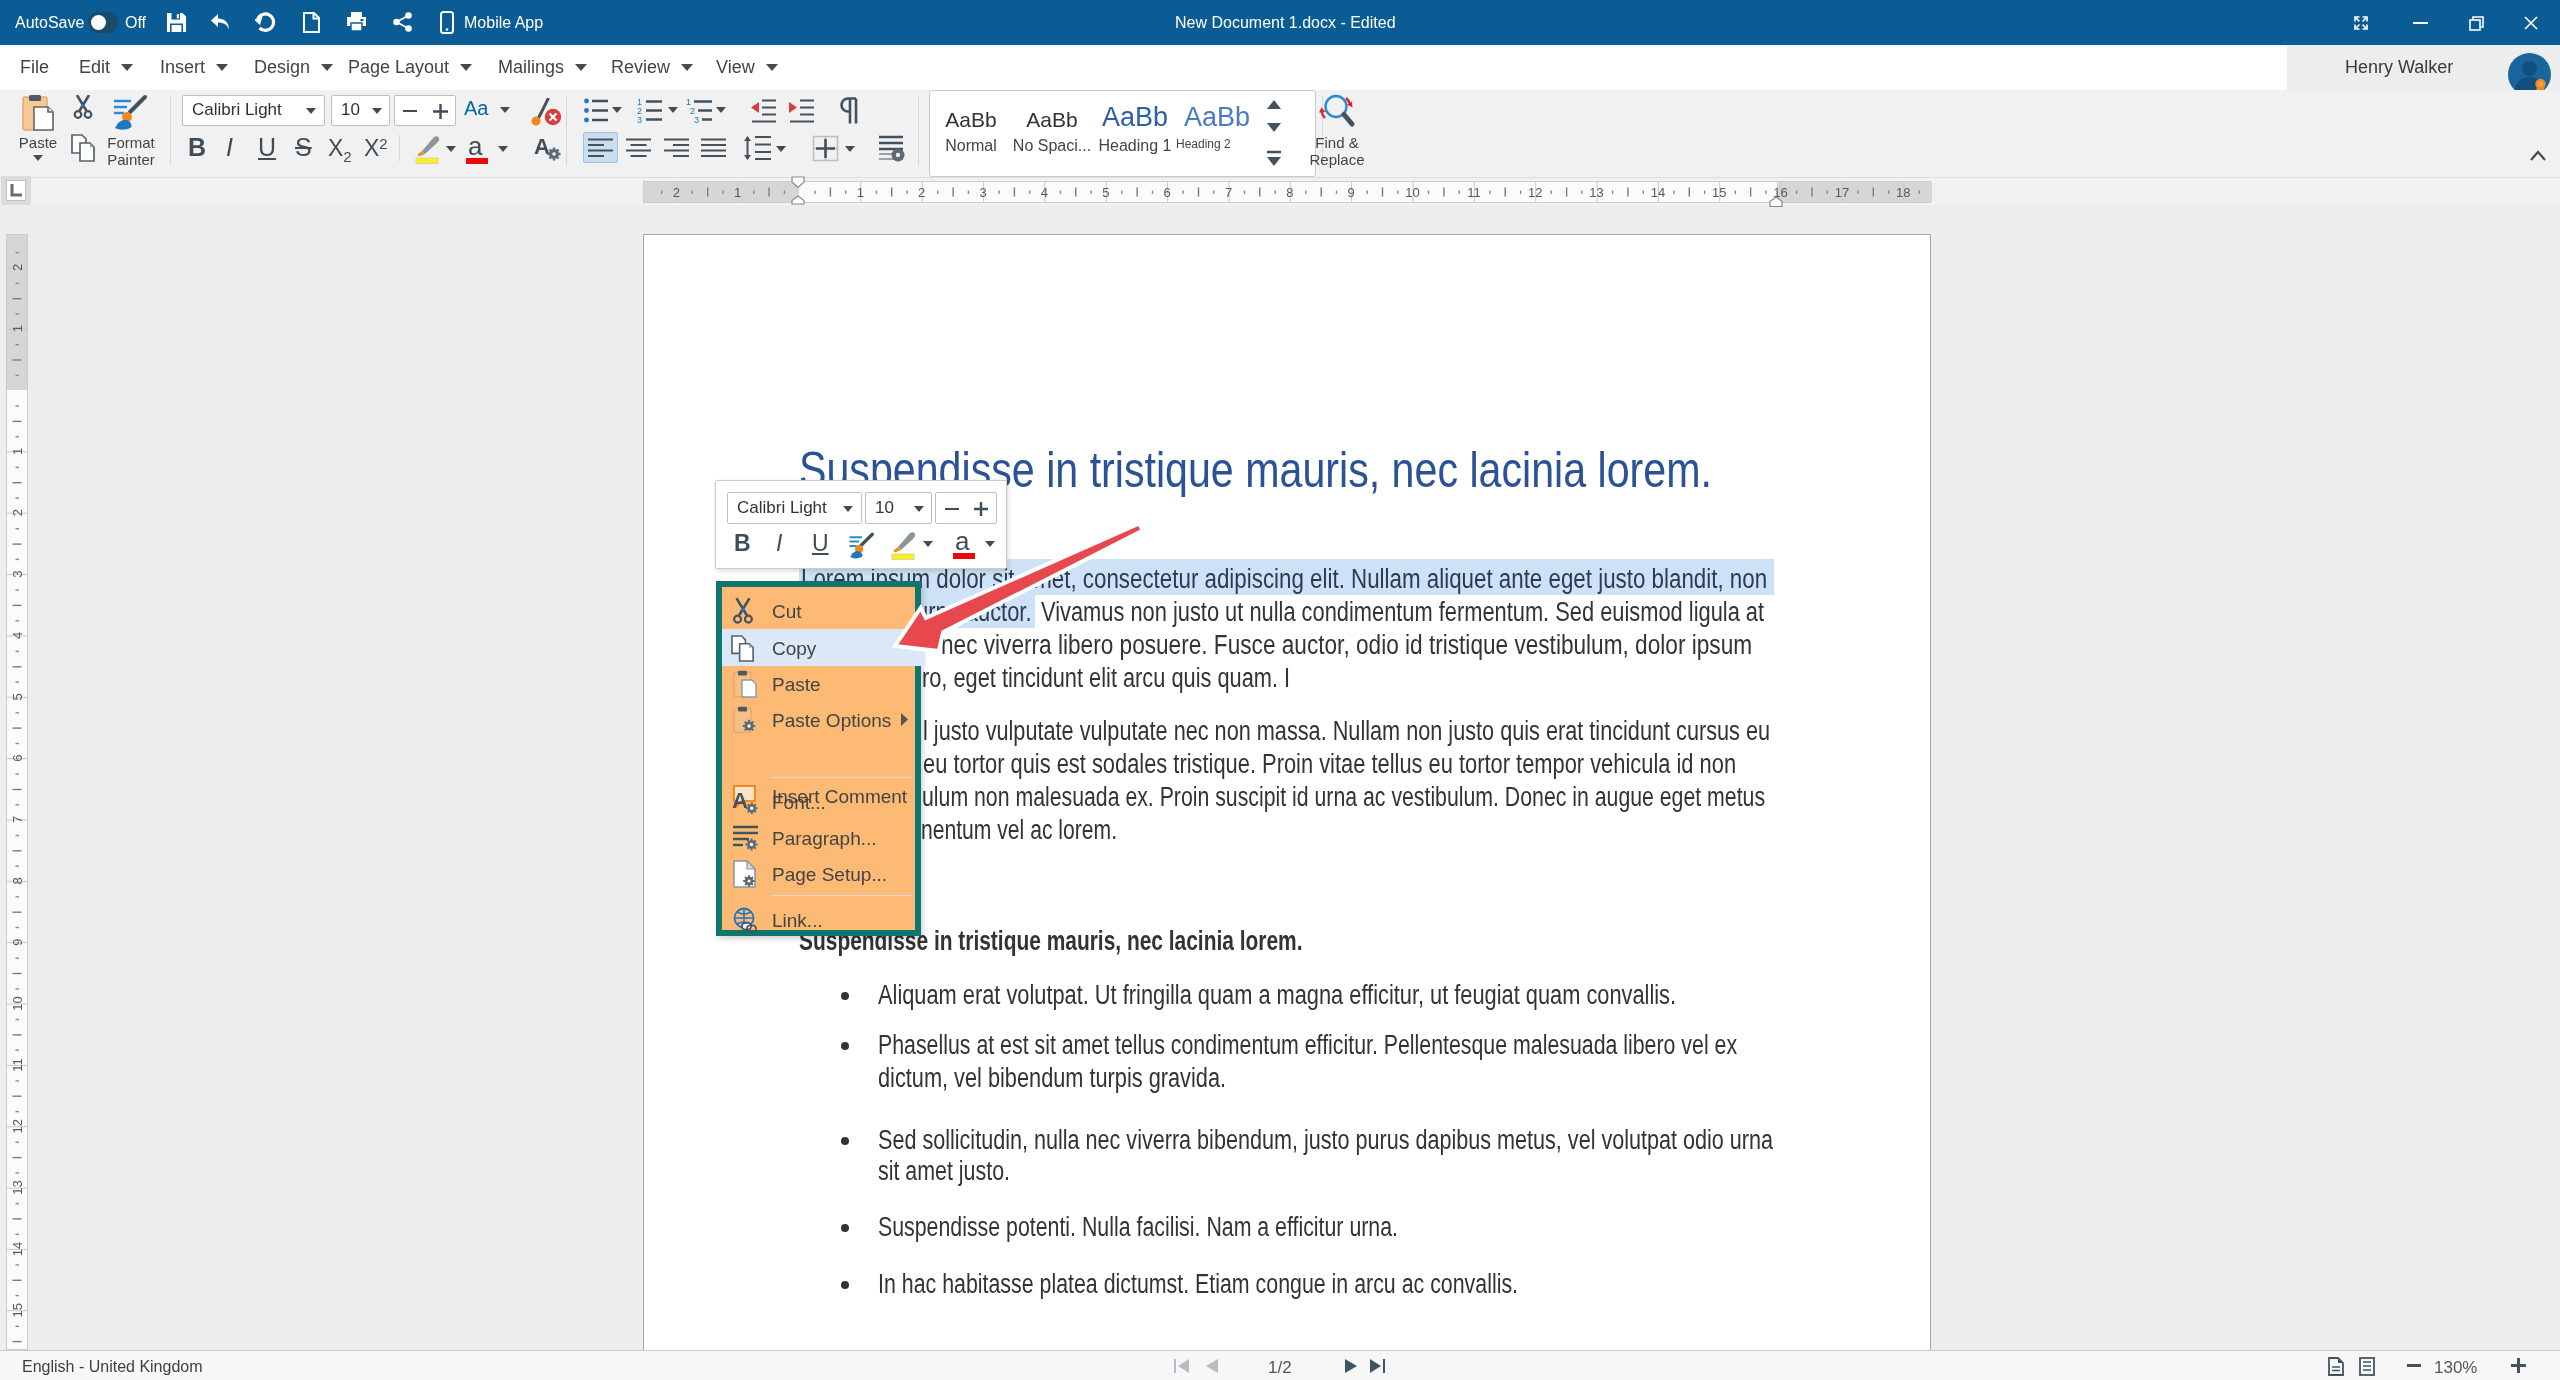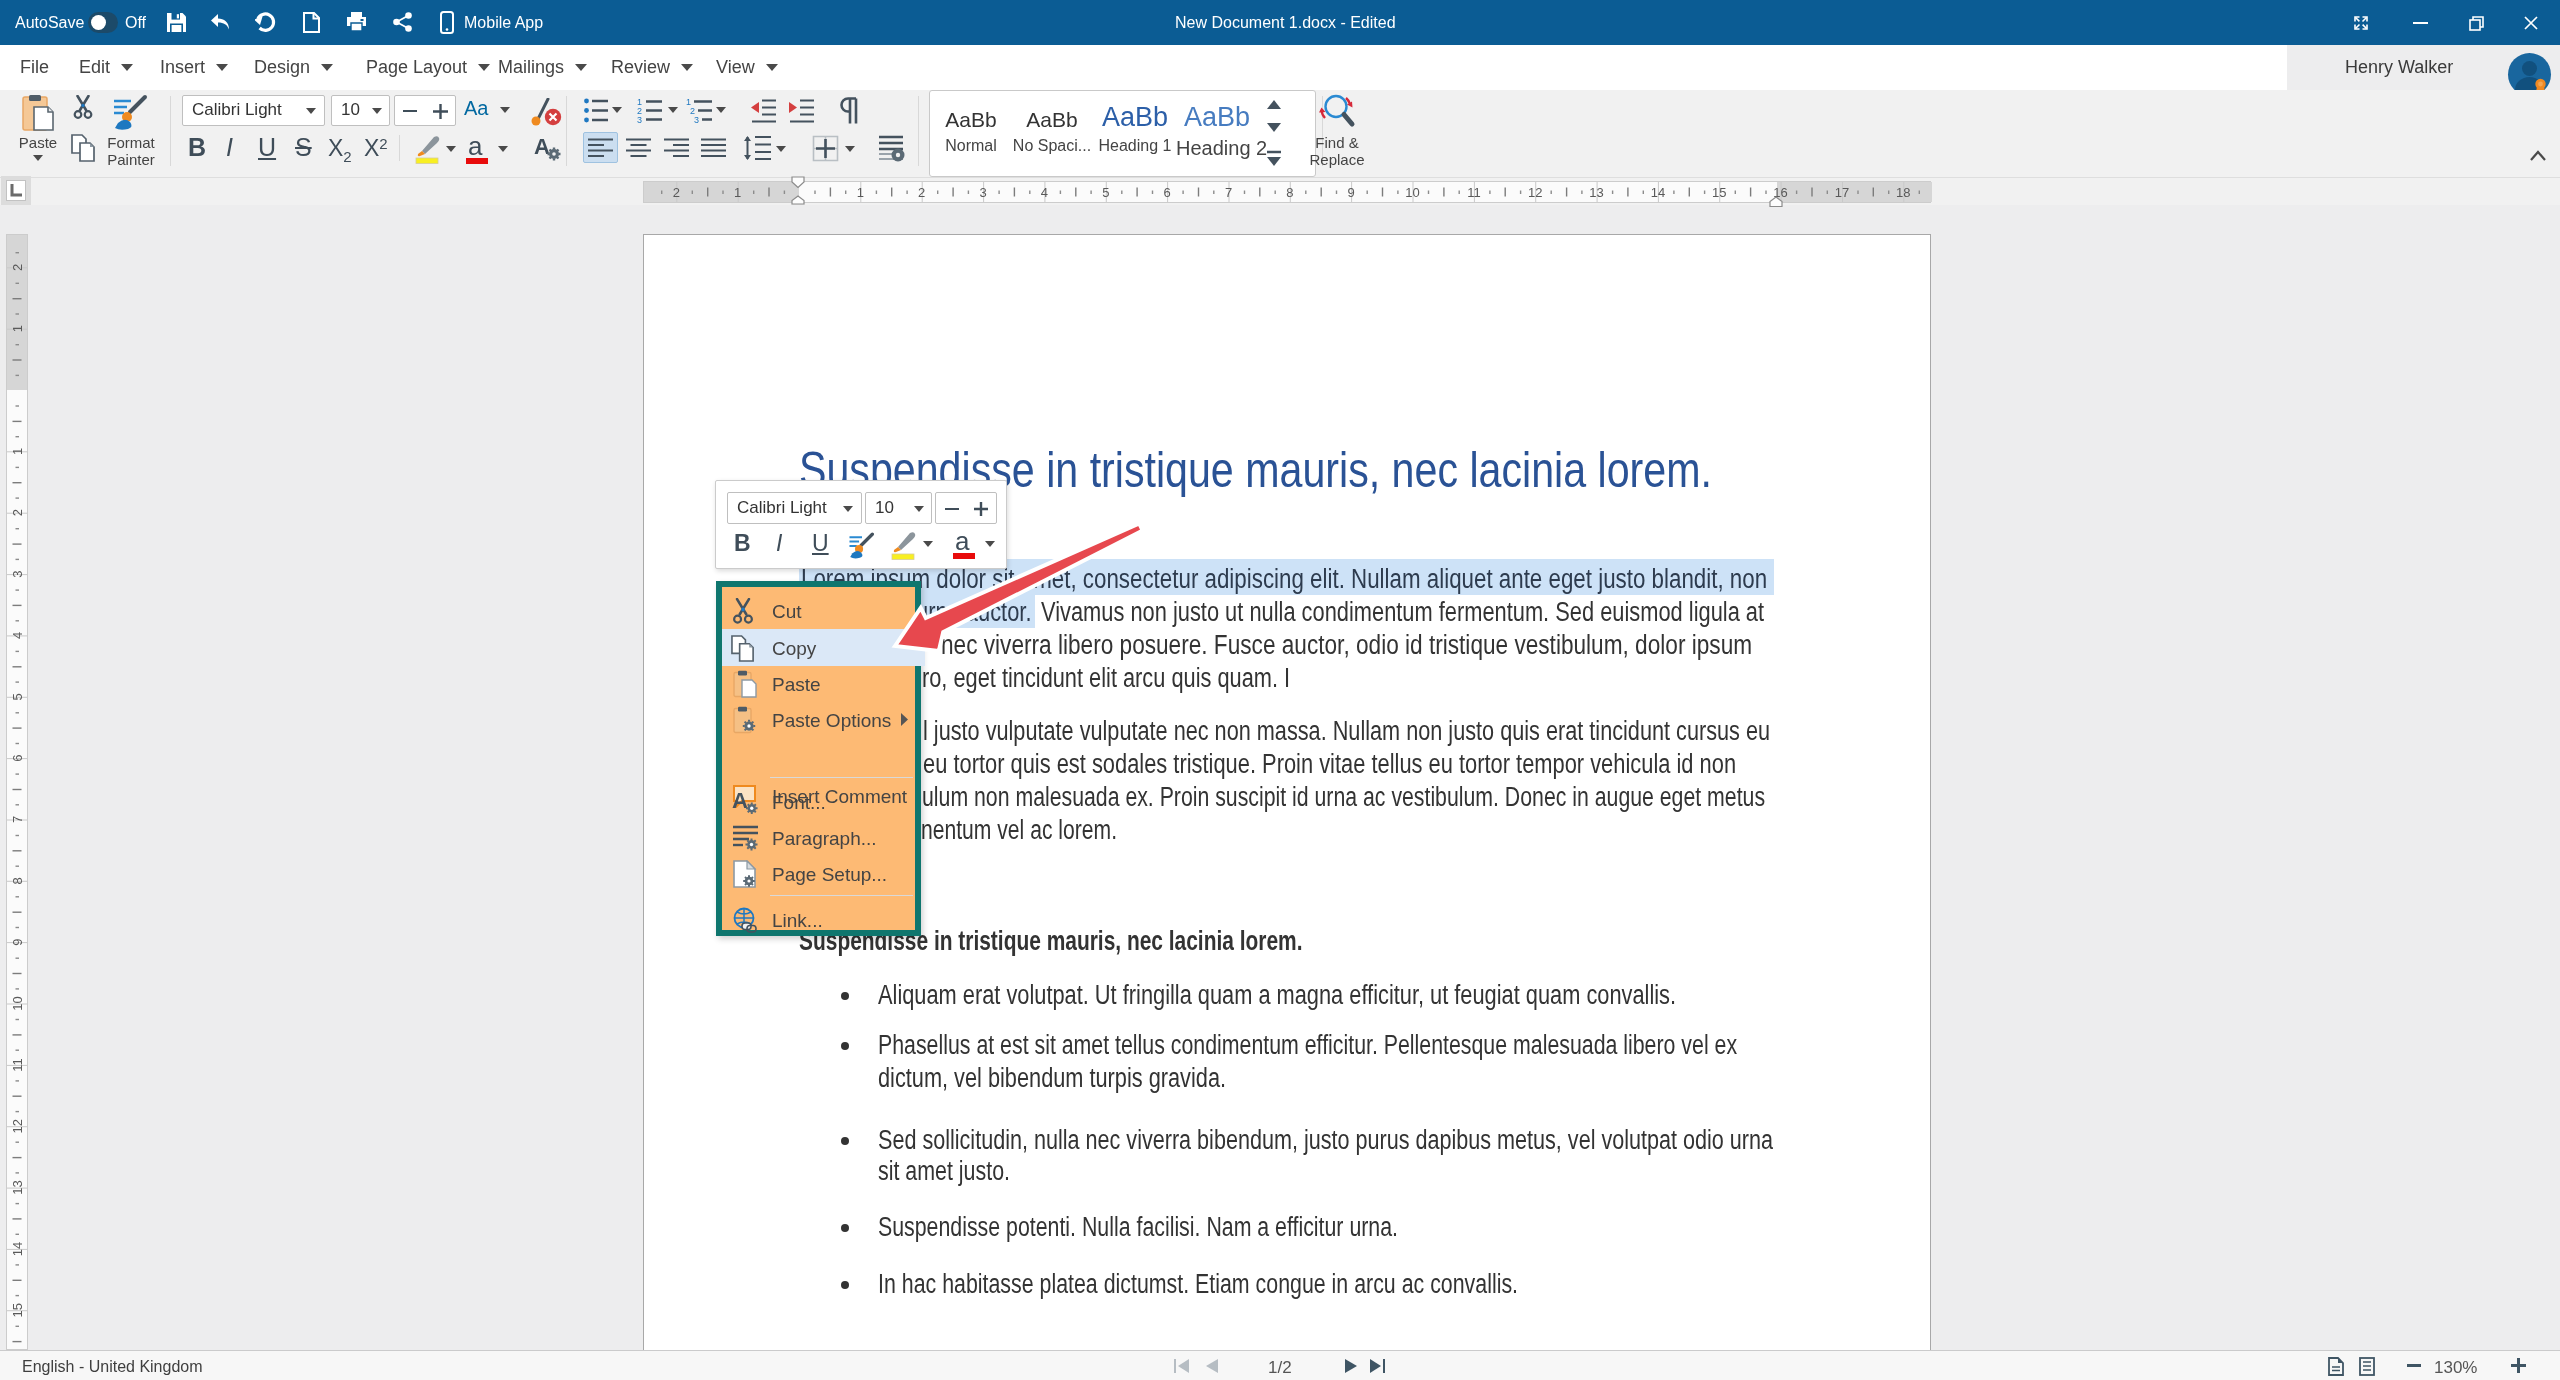--- a/index.html
+++ b/index.html
@@ -103,21 +103,21 @@
     </svg>
     <svg class="abs" style="left:2524px; top:16px;" width="14" height="14" viewBox="0 0 14 14">
       <path d="M1 1 L13 13 M13 1 L1 13" stroke="#fff" stroke-width="1.7"></path>
     </svg>
   </div>
   <div id="menubar">
     <div class="menuitem" style="left:20px;">File</div>
     <div class="menuitem" style="left:79px;">Edit<span class="mcaret"></span></div>
     <div class="menuitem" style="left:160px;">Insert<span class="mcaret"></span></div>
     <div class="menuitem" style="left:254px;">Design<span class="mcaret"></span></div>
-    <div class="menuitem" style="left:366px;text-align:center;">Page Layout<span class="mcaret"></span></div>
+    <div class="menuitem" style="left:348px;text-align:center;">Page Layout<span class="mcaret"></span></div>
     <div class="menuitem" style="left:498px;">Mailings<span class="mcaret"></span></div>
     <div class="menuitem" style="left:611px;">Review<span class="mcaret"></span></div>
     <div class="menuitem" style="left:716px;">View<span class="mcaret"></span></div>
     <div class="menuitem" style="left:2345px; color:#3a3a3a;">Henry Walker</div>
 
     <svg class="abs" style="left:2507px; top:7px;" width="45" height="45" viewBox="0 0 45 45">
       <circle cx="22.5" cy="22.5" r="21.5" fill="#19669e"></circle>
       <circle cx="22.5" cy="16.5" r="7.5" fill="#11507e"></circle>
       <path d="M8 38 a14.5 13 0 0 1 29 0 z" fill="#11507e"></path>
       <g transform="translate(33.5,33.5)">
@@ -286,21 +286,21 @@
     <div class="rsep" style="left:918px;"></div>
 
     <div class="abs" style="left:929px; top:0px; width:387px; height:87px; background:#fff; border:1px solid #c9c9c9; border-radius:3px;"></div>
     <div class="abs" style="left:931px; top:18px; width:80px; text-align:center; font-size:21px; color:#333; white-space:nowrap;">AaBb</div>
     <div class="abs" style="left:931px; top:47px; width:80px; text-align:center; font-size:16px; color:#444; white-space:nowrap;">Normal</div>
     <div class="abs" style="left:1012px; top:18px; width:80px; text-align:center; font-size:21px; color:#333; white-space:nowrap;">AaBb</div>
     <div class="abs" style="left:1012px; top:47px; width:80px; text-align:center; font-size:16px; color:#444; white-space:nowrap;">No Spaci...</div>
     <div class="abs" style="left:1094px; top:12px; width:82px; text-align:center; font-size:27px; color:#2c5fa8; white-space:nowrap;">AaBb</div>
     <div class="abs" style="left:1094px; top:47px; width:82px; text-align:center; font-size:16px; color:#444; white-space:nowrap;">Heading 1</div>
     <div class="abs" style="left:1176px; top:12px; width:82px; text-align:center; font-size:27px; color:#477cc0; white-space:nowrap;">AaBb</div>
-    <div class="abs" style="left:1176px; top:47px; width:82px; text-align:right; font-size:20px; color:#444; white-space:nowrap;">Heading 2</div>
+    <div class="abs" style="left:1176px; top:47px; width:82px; text-align:left; font-size:12px; color:#444; white-space:nowrap;">Heading 2</div>
     <svg class="abs" style="left:1266px; top:10px;" width="16" height="66" viewBox="0 0 16 66">
       <path d="M8 0 L15 9 H1 z" fill="#44525e"></path>
       <path d="M8 32 L1 23 H15 z" fill="#44525e"></path>
       <path d="M1 52 H15" stroke="#44525e" stroke-width="2.5"></path>
       <path d="M8 66 L1 57 H15 z" fill="#44525e"></path>
     </svg>
     <div class="rsep" style="left:1322px;"></div>
 
     <svg class="abs" style="left:1318px; top:3px;" width="40" height="38" viewBox="0 0 40 38">
       <circle cx="18" cy="13.5" r="10.5" fill="none" stroke="#2a8ad2" stroke-width="2.4"></circle>

